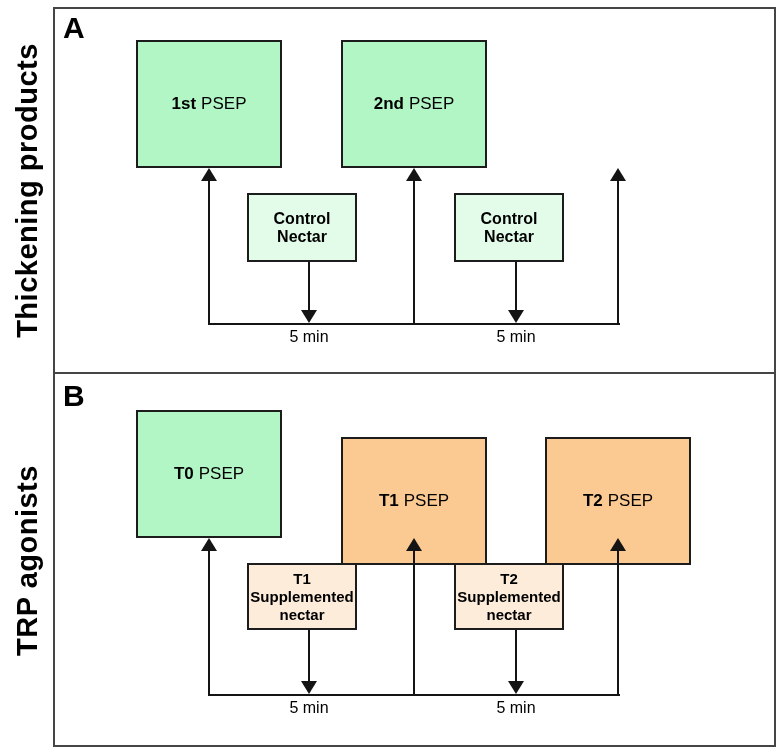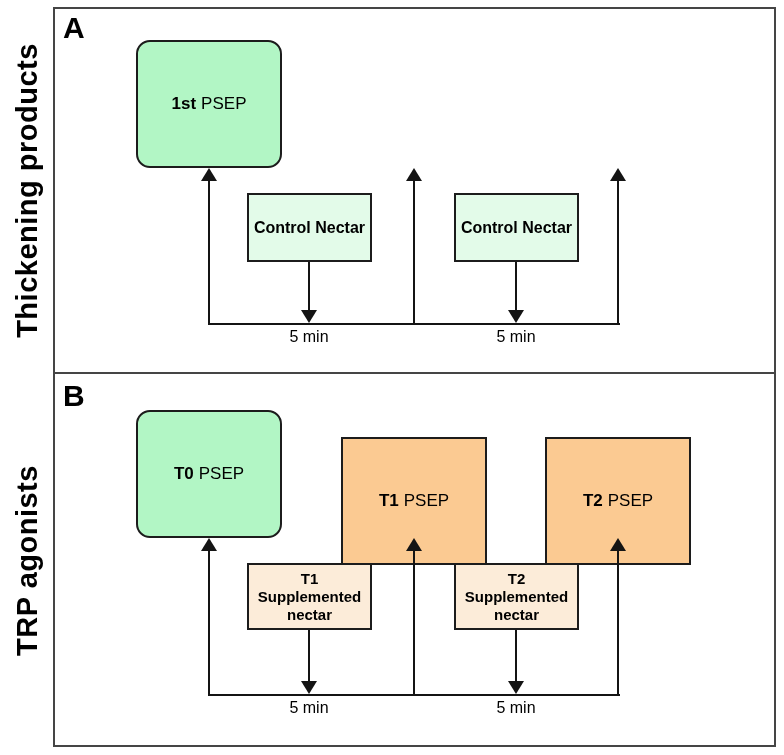--- a/index.html
+++ b/index.html
@@ -20,23 +20,23 @@
   .panel-a { height:365px; border-bottom:2px solid #454545; }
   .panel-b { height:371px; }
 
   .panel-letter { position:absolute; left:8px; top:2px; font-weight:bold; font-size:30px; }
 
   
   .box { position:absolute; box-sizing:border-box; border:2px solid #1c1c1c; display:flex; align-items:center; justify-content:center; text-align:center; }
   .psep-box { width:146px; height:128px; font-size:17px; }
   .psep-prefix { font-weight:bold; }
   .psep-suffix { margin-left:5px; }
-  .nectar-box { width:125px; height:69px; font-weight:bold; font-size:16px; flex-direction:column; }
+  .nectar-box { width:110px; height:69px; font-weight:bold; font-size:16px; flex-direction:column; }
   .nectar-box-b { height:67px; font-size:15px; line-height:18px; }
-  .psep-green   { background:var(--psep-green);border-radius:14px; }
+  .psep-green   { background:var(--psep-green); }
   .psep-orange  { background:var(--psep-orange);margin-top:27px; }
   .nectar-green { background:var(--nectar-green); }
   .nectar-orange{ background:var(--nectar-orange); }
 
   
   .timeline { position:absolute; height:2px; background:#141414; }
   .arrow { position:absolute; width:16px; }
   .arrow .shaft { position:absolute; left:7px; width:2px; background:#141414; }
   .arrow-up .shaft { top:11px; bottom:0; }
   .arrow-up .head { position:absolute; left:0; top:0; width:0; height:0;
@@ -59,20 +59,23 @@
     <div class="side-label">TRP agonists</div>
   </div>
 
   <div class="panels">
 
     <div class="panel panel-a">
       <div class="panel-letter">A</div>
 
       <div class="box psep-box psep-green" style="left:81px; top:31px;">
         <span><span class="psep-prefix">1st</span><span class="psep-suffix">PSEP</span></span>
+      </div>
+      <div class="box psep-box psep-green" style="left:286px; top:31px;">
+        <span><span class="psep-prefix">2nd</span><span class="psep-suffix">PSEP</span></span>
       </div>
 
       <div class="box nectar-box nectar-green" style="left:192px; top:184px;">
         <span>Control Nectar</span>
       </div>
       <div class="box nectar-box nectar-green" style="left:399px; top:184px;">
         <span>Control Nectar</span>
       </div>
 
       <div class="timeline" style="left:153px; top:314px; width:412px;"></div>

